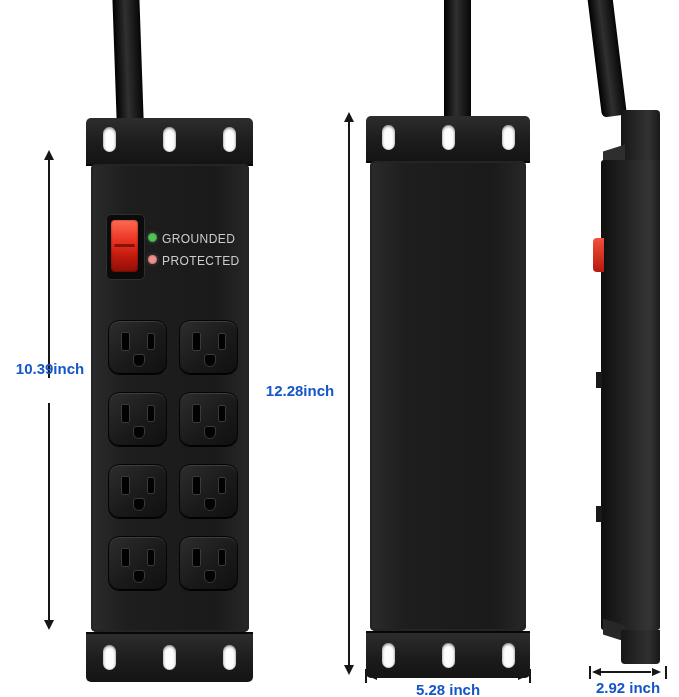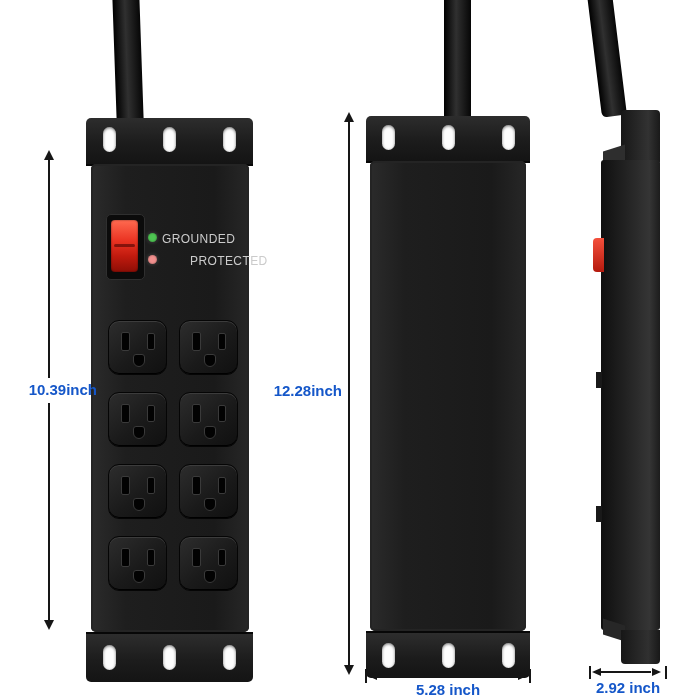--- a/index.html
+++ b/index.html
@@ -56,21 +56,21 @@
     <div class="pbody" style="left:91px;top:164px;width:158px;height:468px;"></div>
 
     <div class="switch-bezel" style="left:106px;top:214px;width:37px;height:64px;">
       <span class="rocker"></span>
     </div>
 
     <span class="led" style="left: 148px; top: 233px; background: rgb(79, 198, 83);"></span>
     <span class="ind-label" style="left:162px;top:232px;">GROUNDED</span>
 
     <span class="led" style="left: 148px; top: 255px; background: rgb(242, 144, 142);"></span>
-    <span class="ind-label" style="left:162px;top:254px;margin-left:28px;">PROTECTED</span>
+    <span class="ind-label" style="left:162px;top:254px;">PROTECTED</span>
 
     <div class="outlet" style="left:108px;top:320px;">
       <span class="slot slot-l"></span>
       <span class="slot slot-r"></span>
       <span class="ground"></span>
     </div>
     <div class="outlet" style="left:179px;top:320px;">
       <span class="slot slot-l"></span>
       <span class="slot slot-r"></span>
       <span class="ground"></span>
@@ -109,21 +109,21 @@
     <div class="flange" style="left:86px;top:632px;width:167px;height:48px;border-radius:0 0 5px 5px;border-top:2px solid #070707;">
       <span class="hole" style="left:17px;top:11px;"></span>
       <span class="hole" style="left:77px;top:11px;"></span>
       <span class="hole" style="left:137px;top:11px;"></span>
     </div>
   </div>
 
   <div>
     <span class="arr arr-up" style="left:44px;top:150px;"></span>
     <span class="dim-line" style="left:48px;top:160px;width:2px;height:218px;"></span>
-    <span class="dim-label" style="left:3px;top:381px;width:94px;text-align:right;">10.39inch</span>
+    <span class="dim-label" style="left:3px;top:360px;width:94px;">10.39inch</span>
     <span class="dim-line" style="left:48px;top:403px;width:2px;height:218px;"></span>
     <span class="arr arr-down" style="left:44px;top:620px;"></span>
   </div>
 
   <div>
     <div class="cord" style="left:444px;top:-10px;width:27px;height:136px;"></div>
 
     <div class="flange" style="left:366px;top:116px;width:164px;height:45px;border-radius:5px 5px 0 0;border-bottom:2px solid #070707;">
       <span class="hole" style="left:16px;top:9px;"></span>
       <span class="hole" style="left:76px;top:9px;"></span>
@@ -136,21 +136,21 @@
       <span class="hole" style="left:16px;top:10px;"></span>
       <span class="hole" style="left:76px;top:10px;"></span>
       <span class="hole" style="left:136px;top:10px;"></span>
     </div>
   </div>
 
   <div>
     <span class="arr arr-up" style="left:344px;top:112px;"></span>
     <span class="dim-line" style="left:348px;top:122px;width:2px;height:544px;"></span>
     <span class="arr arr-down" style="left:344px;top:665px;"></span>
-    <span class="dim-label" style="left:258px;top:382px;width:84px;text-align:right;">12.28inch</span>
+    <span class="dim-label" style="left:258px;top:382px;width:84px;">12.28inch</span>
   </div>
 
   <div>
     <span class="tick" style="left:365px;top:669px;width:2px;height:14px;"></span>
     <span class="tick" style="left:529px;top:669px;width:2px;height:14px;"></span>
     <span class="arr arr-left" style="left:368px;top:672px;"></span>
     <span class="dim-line" style="left:377px;top:675px;width:141px;height:2px;"></span>
     <span class="arr arr-right" style="left:518px;top:672px;"></span>
     <span class="dim-label" style="left:398px;top:681px;width:100px;">5.28 inch</span>
   </div>

